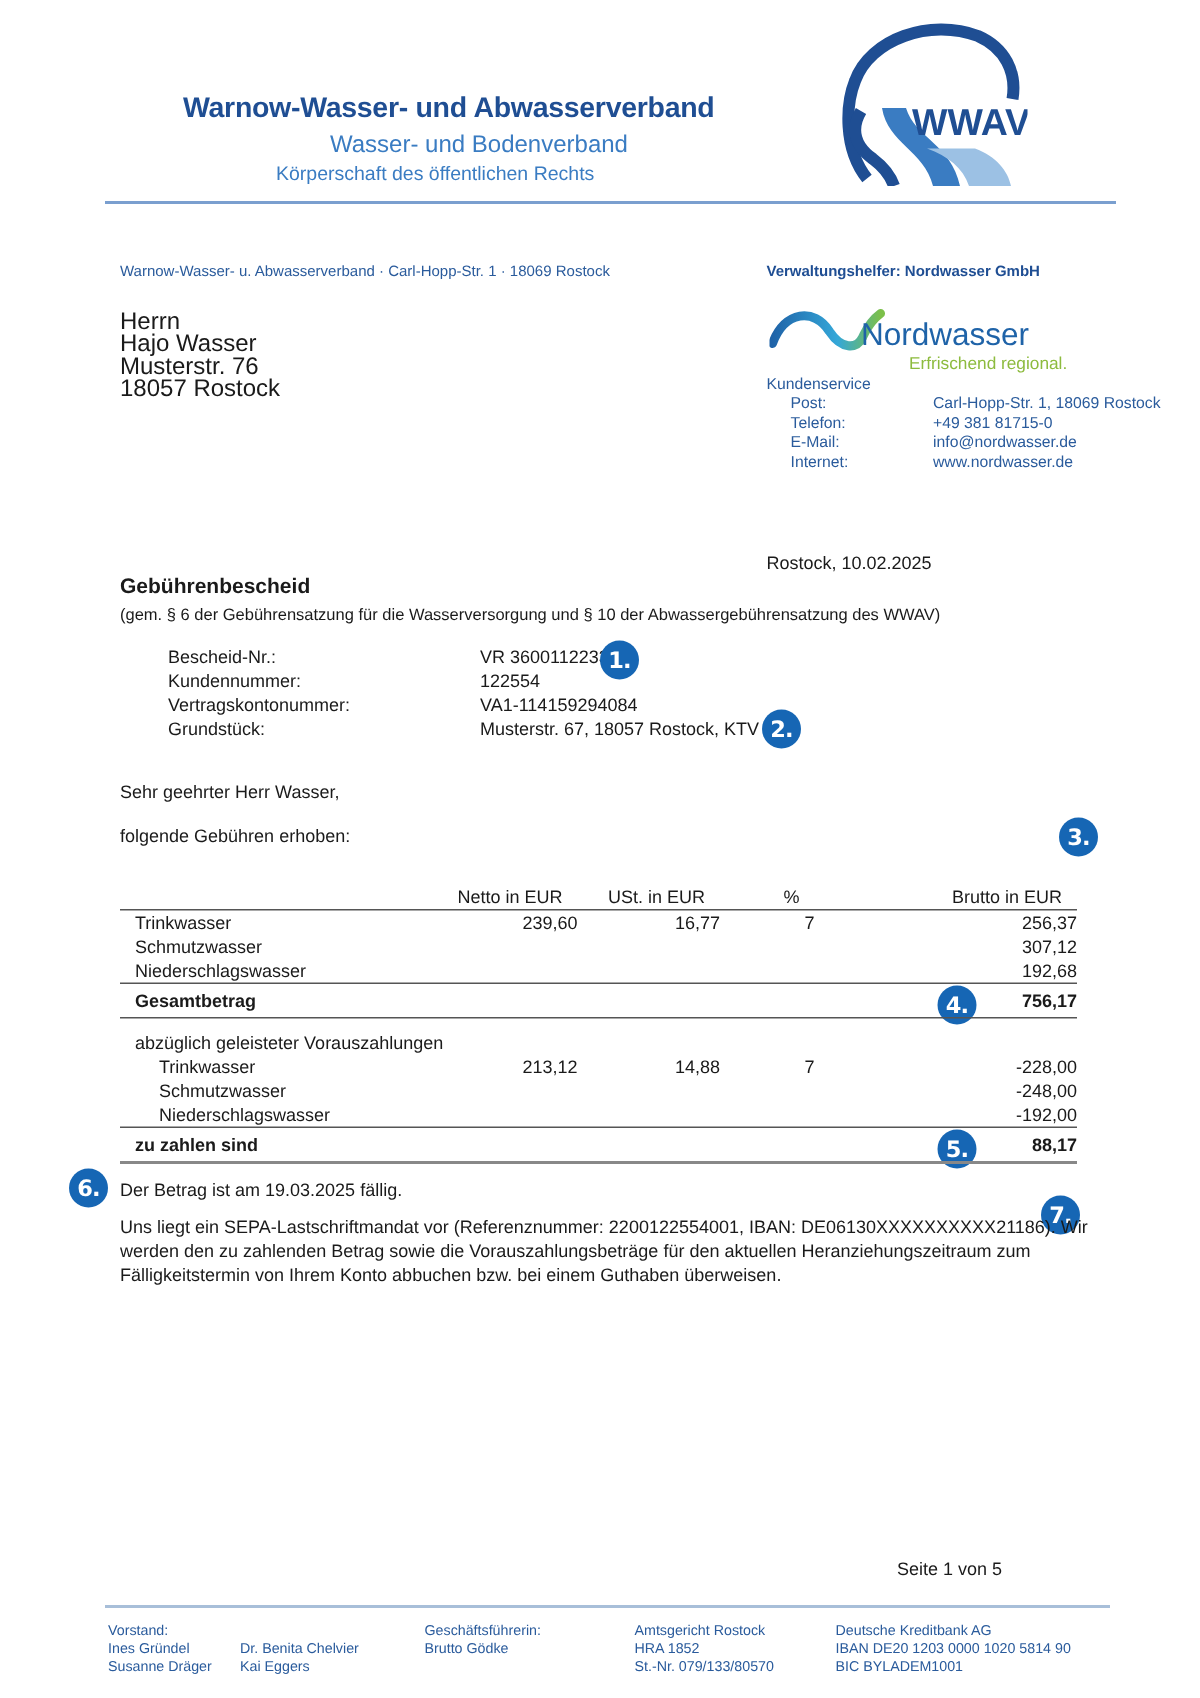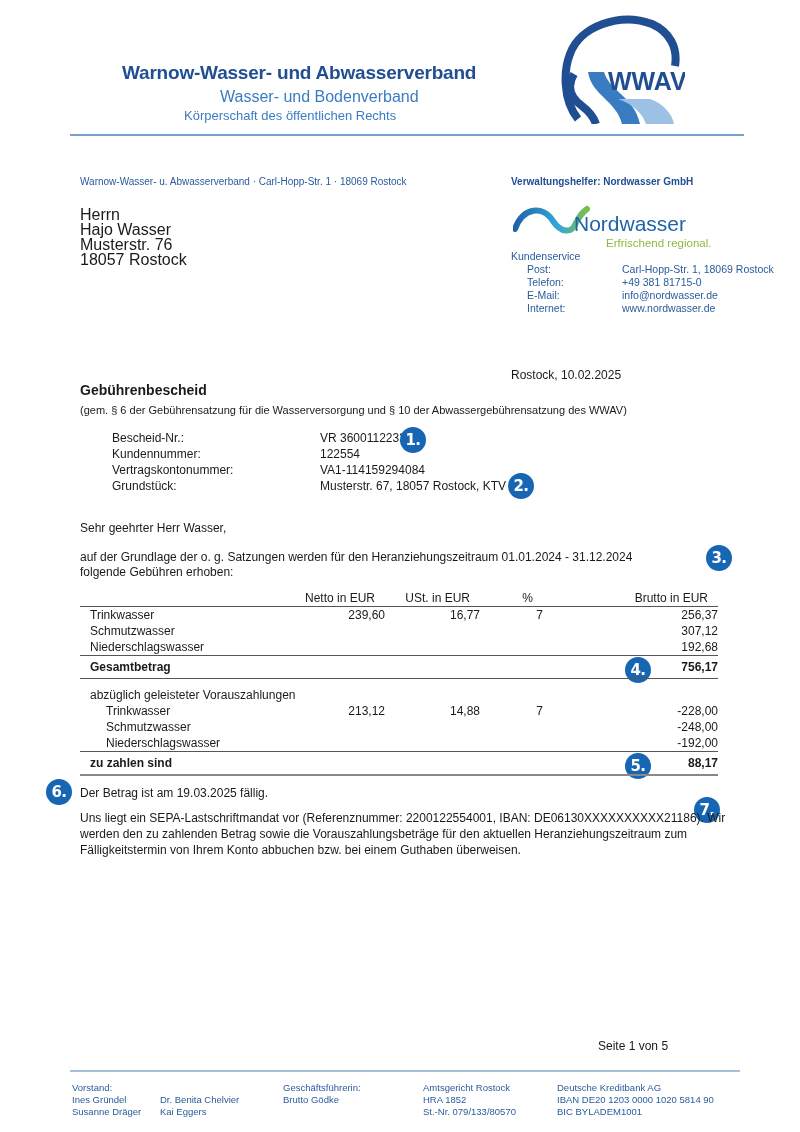--- a/index.html
+++ b/index.html
@@ -148,21 +148,20 @@
 <div class="abs marker" style="left:400px;top:427px;">1.</div>
 <div class="abs marker" style="left:508px;top:473px;">2.</div>
 <div class="abs marker" style="left:706px;top:545px;">3.</div>
 <div class="abs marker" style="left:625px;top:657px;">4.</div>
 <div class="abs marker" style="left:625px;top:753px;">5.</div>
 <div class="abs marker" style="left:46px;top:779px;">6.</div>
 <div class="abs marker" style="left:694px;top:797px;">7.</div>
 
 <div class="abs salutation">Sehr geehrter Herr Wasser,</div>
 <div class="abs intro">
-  <div>auf der Grundlage der o. g. Satzungen werden für den Heranziehungszeitraum 01.01.2024 - 31.12.2024</div>
   <div>folgende Gebühren erhoben:</div>
 </div>
 
 <div class="abs fee-table">
   <div class="tr head">
     <span class="c0"></span>
     <span class="c1">Netto in EUR</span>
     <span class="c2">USt. in EUR</span>
     <span class="c3">%</span>
     <span class="c4">Brutto in EUR</span>

